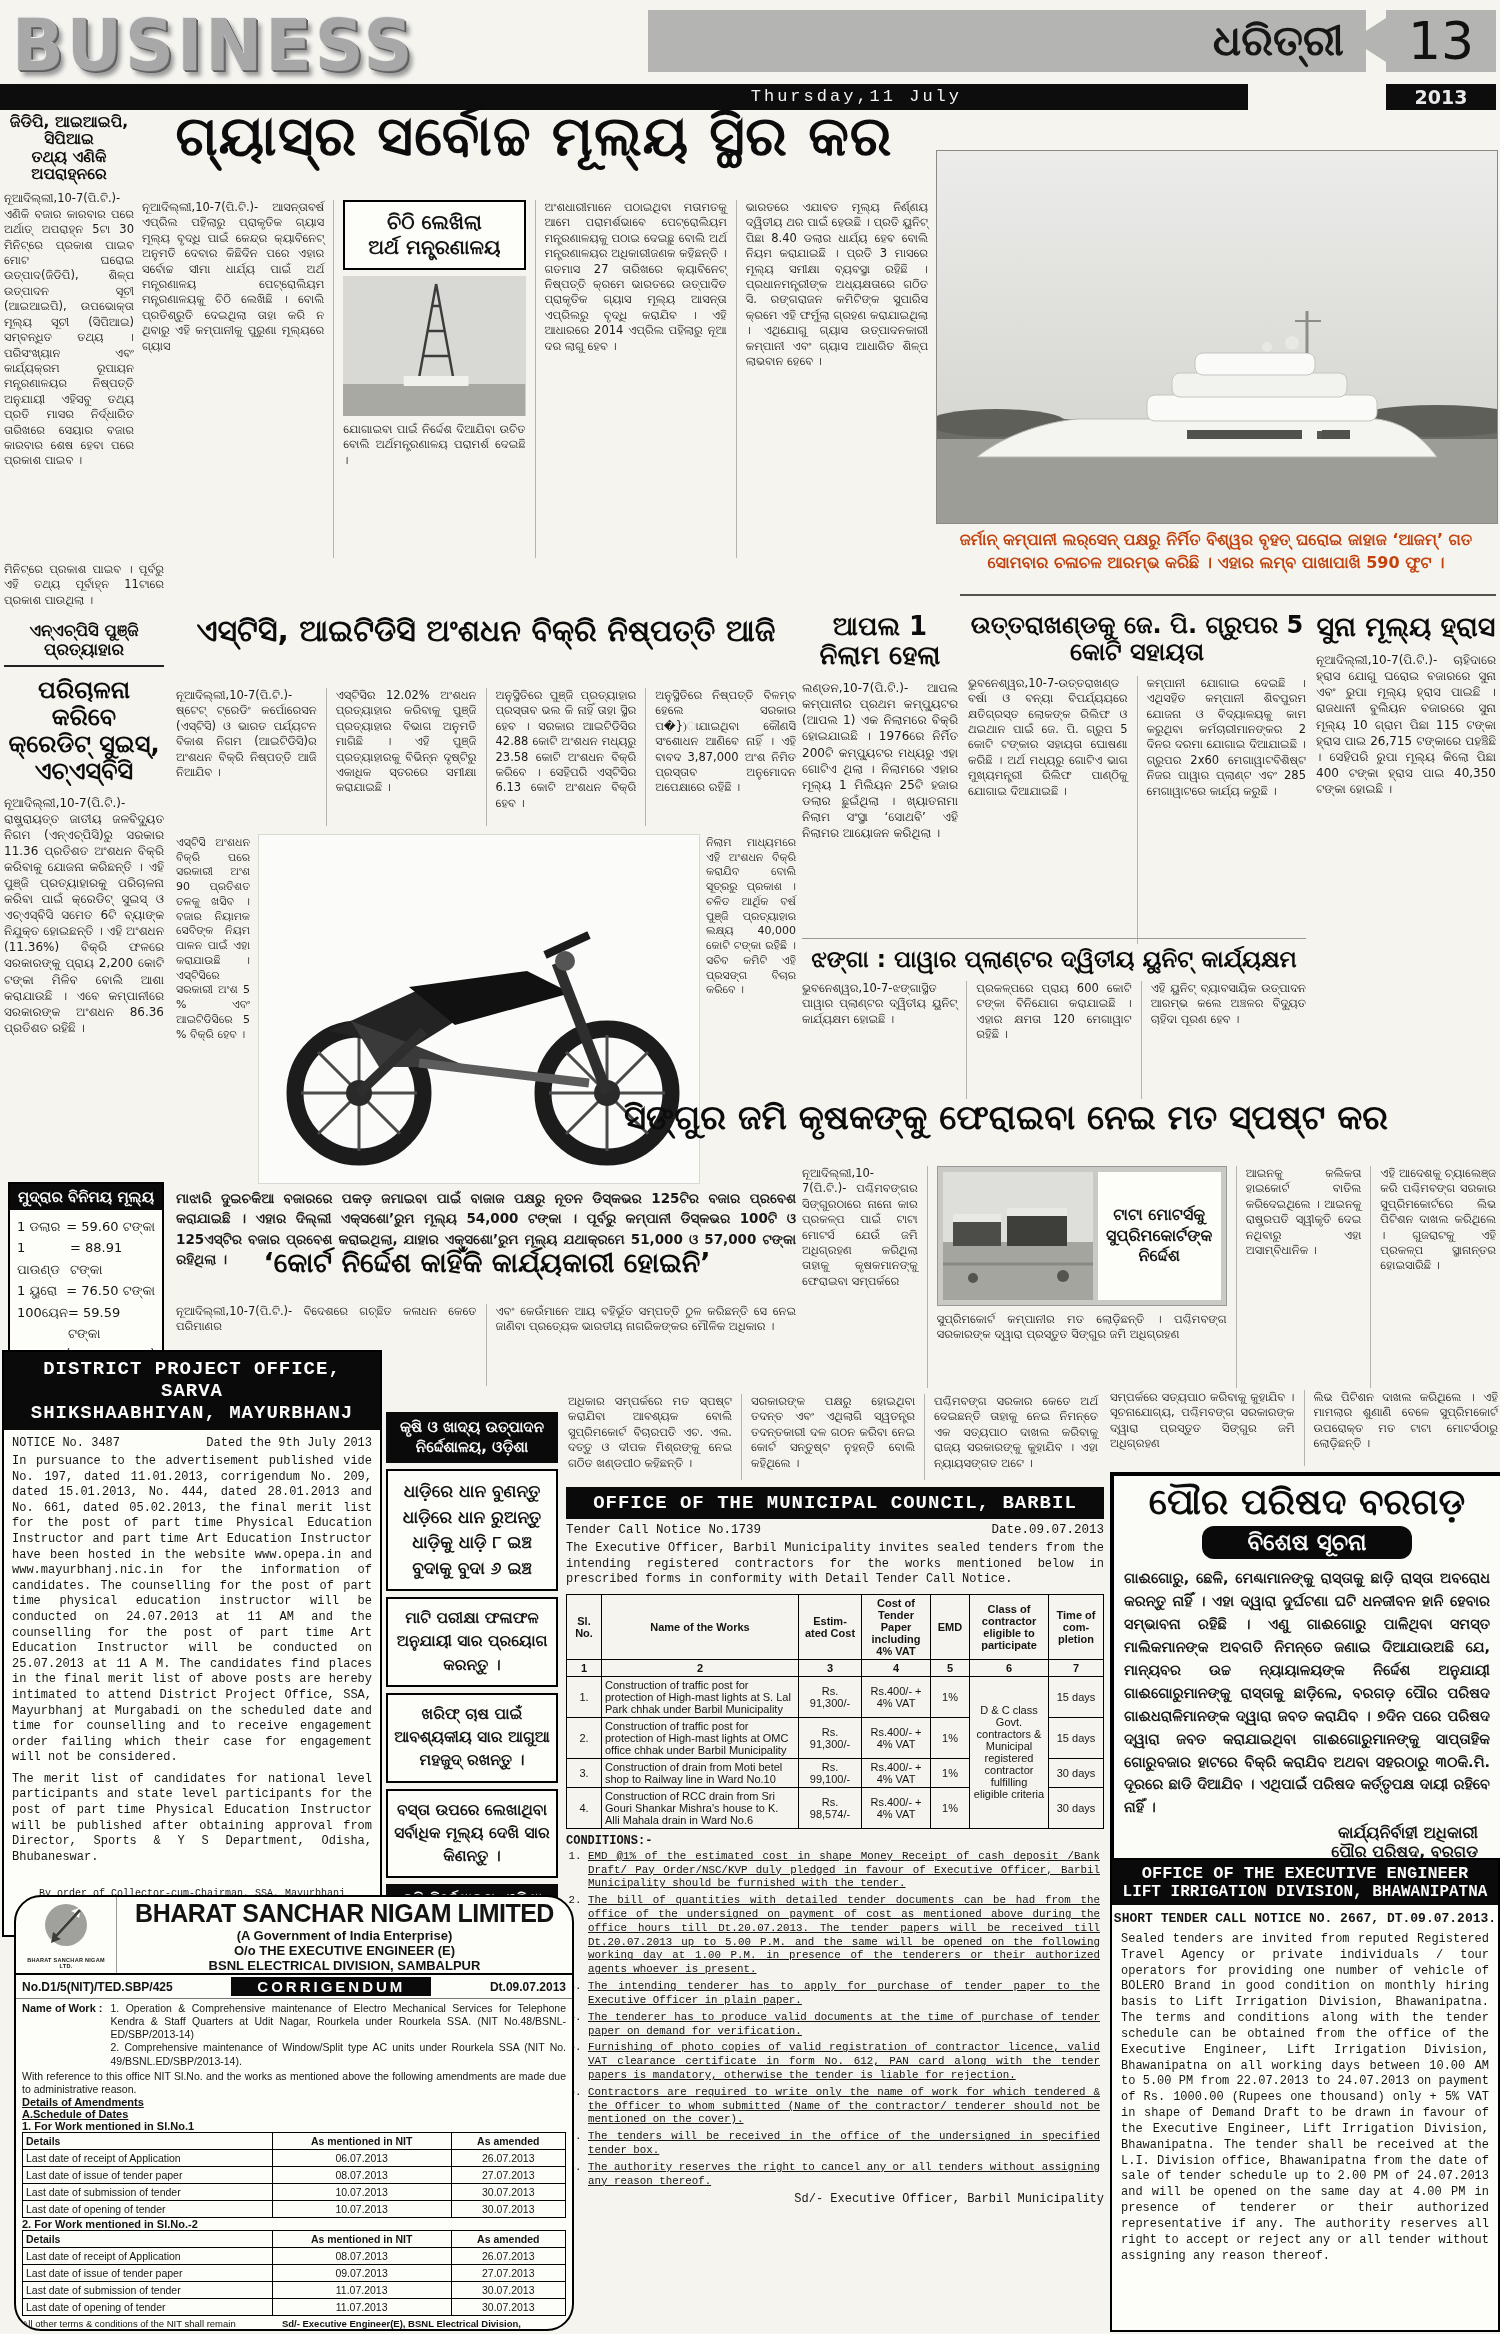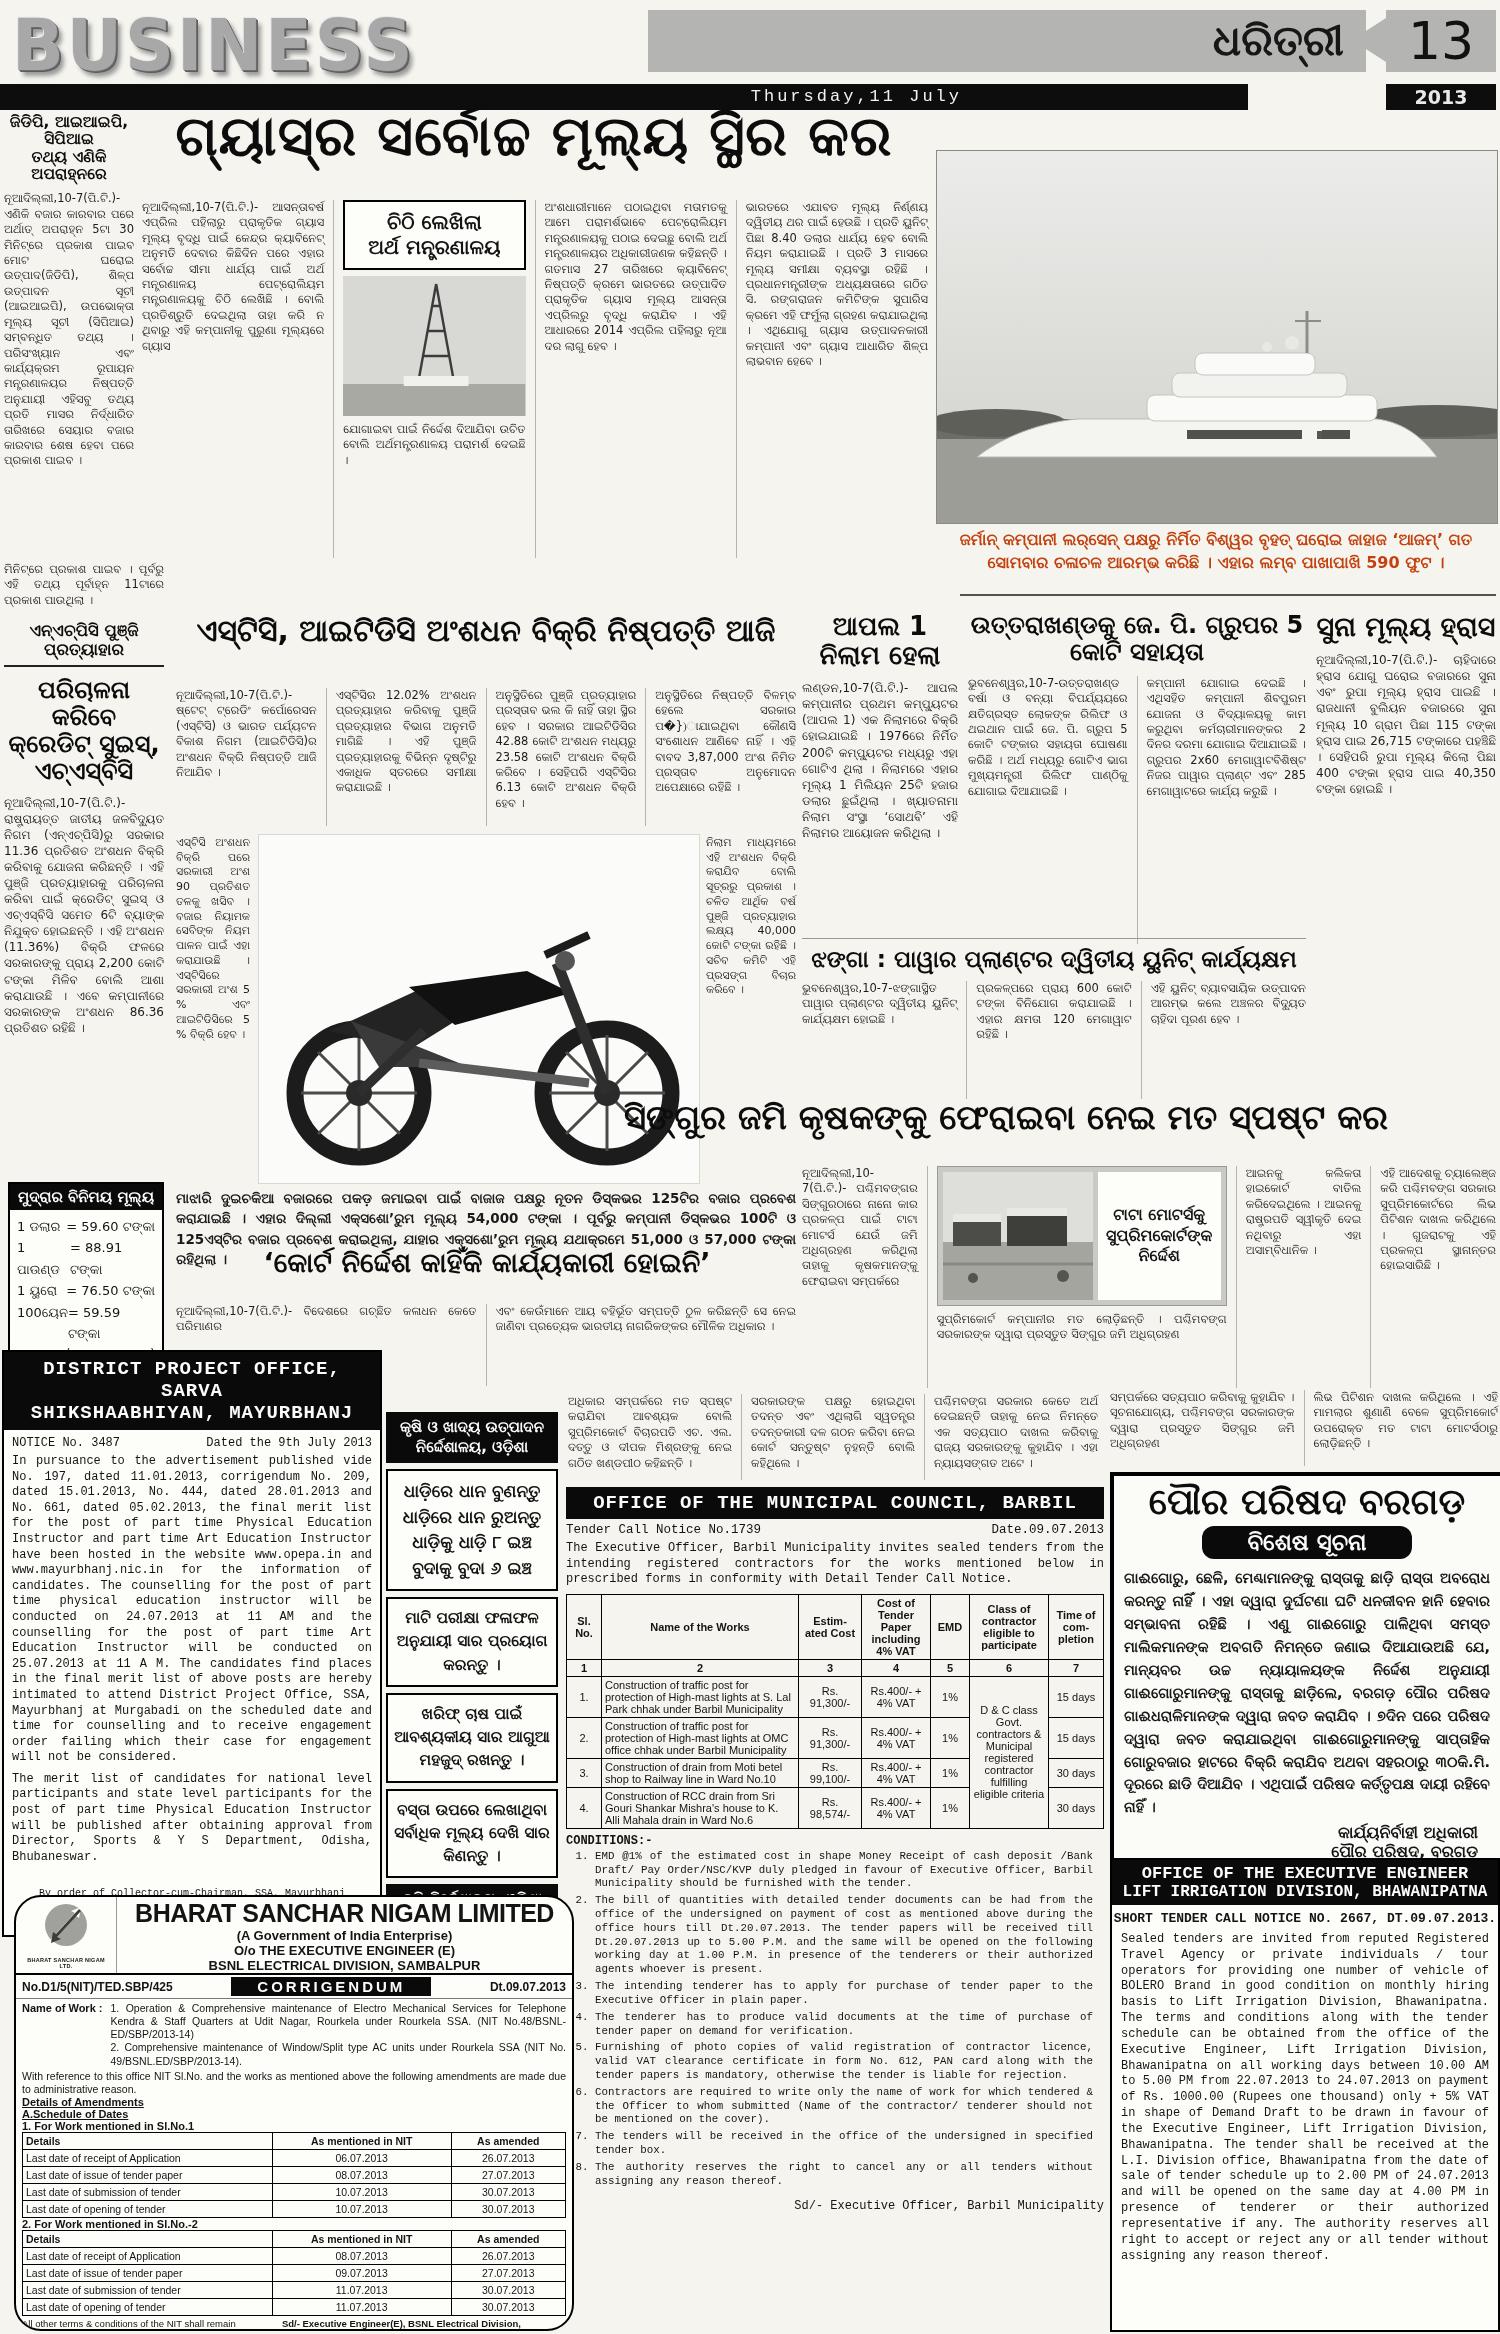--- a/index.html
+++ b/index.html
@@ -14,21 +14,21 @@
   .hl{font-weight:bold;color:#0c0c0c;text-align:center;line-height:1.12;}
   .body-sm{font-size:11.5px;line-height:1.34;color:#1c1c1c;}
   .cols{display:flex;}
   .cols > .col{flex:1;min-width:0;}
   .cols > .col + .col{border-left:1px solid #b5b3ad;padding-left:9px;margin-left:9px;}
   .box{border:2px solid #000;background:#fdfdfa;}
   .bhead{background:#0a0a0a;color:#fcfcfc;text-align:center;font-weight:bold;}
   .photo{background:#d9d9d6;}
   table{border-collapse:collapse;}
   .grid td,.grid th{border:1px solid #000;padding:2px 3px;vertical-align:middle;}
-  .nlist{margin:11px;padding-left:18px;}
+  .nlist{margin:4px;padding-left:18px;text-decoration:underline;}
   .nlist li{margin-bottom:3px;}
   .business-3d{font-weight:800;font-size:68px;letter-spacing:3px;color:#a8a8a8;
      text-shadow:-1px -1px 0 #e8e8e8, 1px 1px 0 #6f6f6f, 2px 2px 0 #5c5c5c, 5px 6px 4px #9b9b9b;
      transform:scaleY(1.05);transform-origin:top left;}
   .rule{background:#55534f;}
 </style>
 </head>
 <body>
 
 <div id="page">

